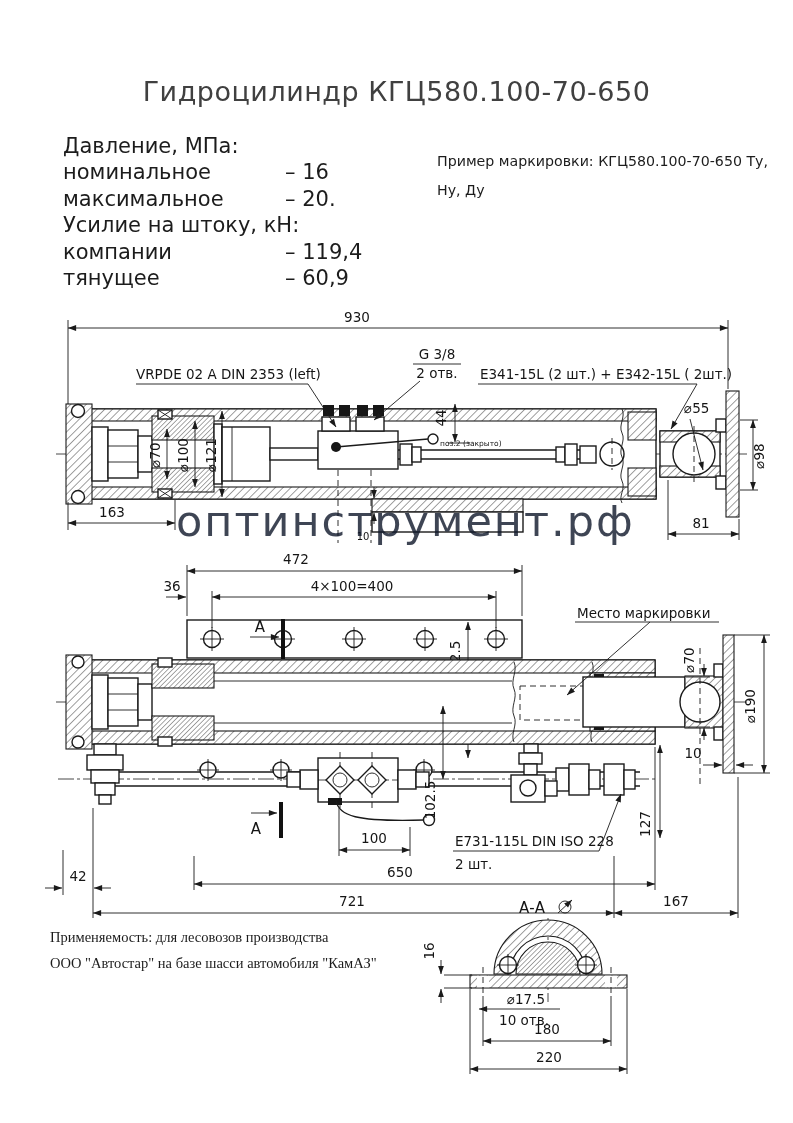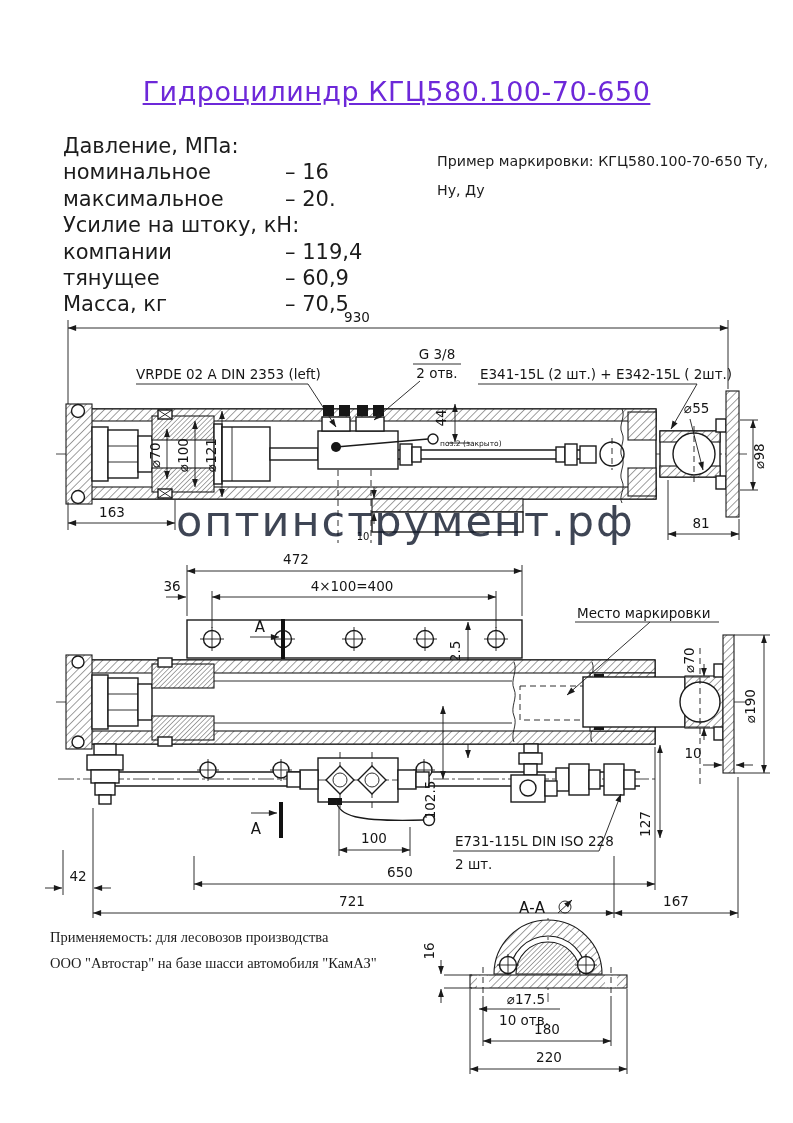--- a/index.html
+++ b/index.html
@@ -1,19 +1,19 @@
 <!DOCTYPE html>
 <html><head>
 <meta charset="utf-8">
 <style>
   html,body{margin:0;padding:0;background:#fff;}
   .page{position:relative;width:793px;height:1123px;background:#fff;overflow:hidden;
         font-family:"DejaVu Sans",sans-serif;color:#1c1c1c;}
   .title{position:absolute;left:0;right:0;top:76px;text-align:center;
-         font-size:27px;letter-spacing:.5px;color:#6d28d9;text-decoration:underline;}
+         font-size:27px;letter-spacing:.5px;color:#404040;}
   .specs{position:absolute;left:63px;top:134px;width:330px;font-size:21px;}
   .spec-row{position:relative;height:26.4px;}
   .spec-val{position:absolute;left:222px;top:0;white-space:nowrap;}
   .notes{position:absolute;left:437px;top:147px;width:340px;font-size:14.2px;line-height:29px;}
   .apply{position:absolute;left:50px;top:924px;width:400px;font-size:14.5px;line-height:26px;font-family:Liberation Serif, serif;}
   .watermark{position:absolute;left:176px;top:496px;font-size:43px;letter-spacing:2px;
              color:#0f172a;opacity:.8;z-index:3;pointer-events:none;white-space:nowrap;}
   svg{position:absolute;left:0;top:0;z-index:1;}
   svg text{font-family:"DejaVu Sans",sans-serif;font-size:13.5px;fill:#151515;}
   svg text.s{font-size:10px;} svg text.xs{font-size:7.5px;} svg text.lg{font-size:15px;}
@@ -34,21 +34,20 @@
 
   <div class="title">Гидроцилиндр КГЦ580.100-70-650</div>
 
   <div class="specs">
     <div class="spec-row"><span>Давление, МПа:</span><span class="spec-val"></span></div>
     <div class="spec-row"><span>номинальное</span><span class="spec-val">– 16</span></div>
     <div class="spec-row"><span>максимальное</span><span class="spec-val">– 20.</span></div>
     <div class="spec-row"><span>Усилие на штоку, кН:</span><span class="spec-val"></span></div>
     <div class="spec-row"><span>компании</span><span class="spec-val">– 119,4</span></div>
     <div class="spec-row"><span>тянущее</span><span class="spec-val">– 60,9</span></div>
-    <div class="spec-row"><span>Масса, кг</span><span class="spec-val">– 70,5</span></div>
   </div>
 
   <div class="notes">
     <div>Пример маркировки: КГЦ580.100-70-650 Ту, Ну, Ду</div>
   </div>
 
   <div class="apply">
     <div>Применяемость: для лесовозов производства</div>
     <div>ООО "Автостар" на базе шасси автомобиля "КамАЗ"</div>
   </div>

